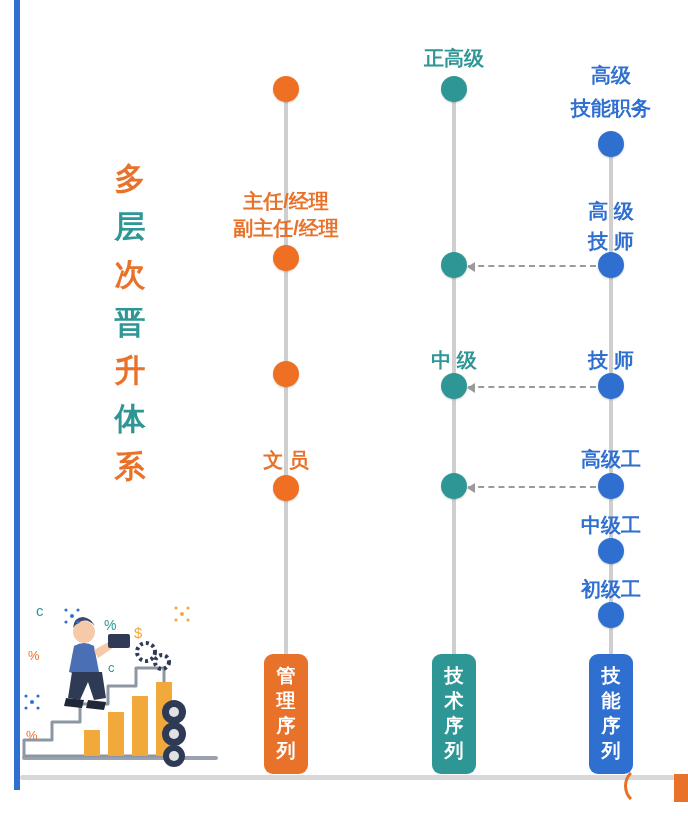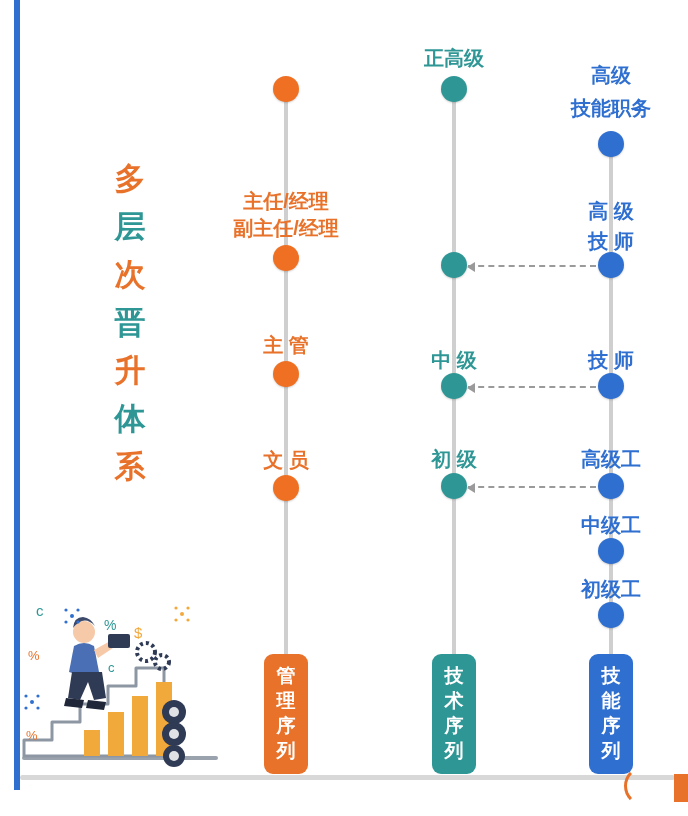--- a/index.html
+++ b/index.html
@@ -193,21 +193,20 @@
 
   <div class="col" style="left:201px;">
     <div class="spine" style="top:89px; height:585px;"></div>
 
     <div class="node orange" style="top:76px;"></div>
 
     <div class="label orange" style="top:188px;">主任/经理</div>
     <div class="label orange" style="top:215px;">副主任/经理</div>
     <div class="node orange" style="top:245px;"></div>
 
-    <div class="label orange" style="top:332px;">主 管</div>
     <div class="node orange" style="top:361px;"></div>
 
     <div class="label orange" style="top:447px;">文 员</div>
     <div class="node orange" style="top:475px;"></div>
 
     <div class="pill orange">
       <span>管</span>
       <span>理</span>
       <span>序</span>
       <span>列</span>
@@ -218,21 +217,20 @@
     <div class="spine" style="top:89px; height:585px;"></div>
 
     <div class="label teal" style="top:45px;text-align:center;">正高级</div>
     <div class="node teal" style="top:76px;"></div>
 
     <div class="node teal" style="top:252px;"></div>
 
     <div class="label teal" style="top:347px;">中 级</div>
     <div class="node teal" style="top:373px;"></div>
 
-    <div class="label teal" style="top:446px;">初 级</div>
     <div class="node teal" style="top:473px;"></div>
 
     <div class="pill teal">
       <span>技</span>
       <span>术</span>
       <span>序</span>
       <span>列</span>
     </div>
   </div>
 

